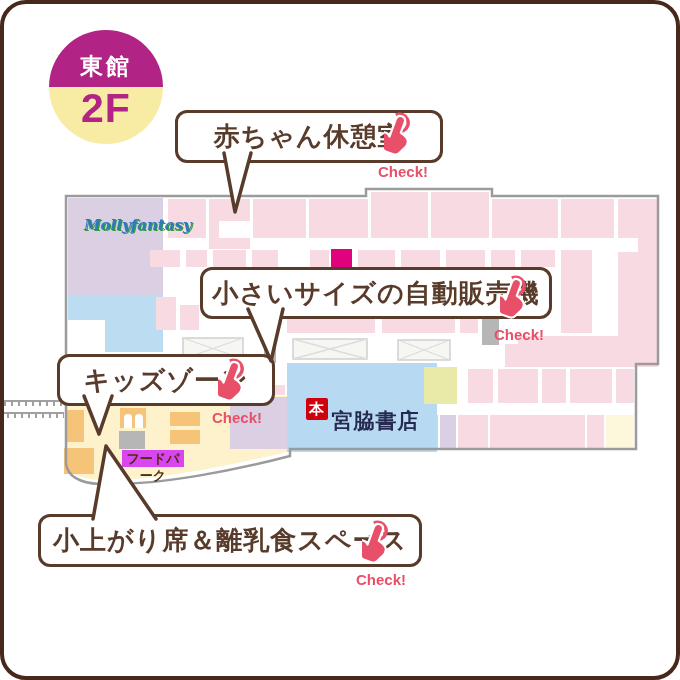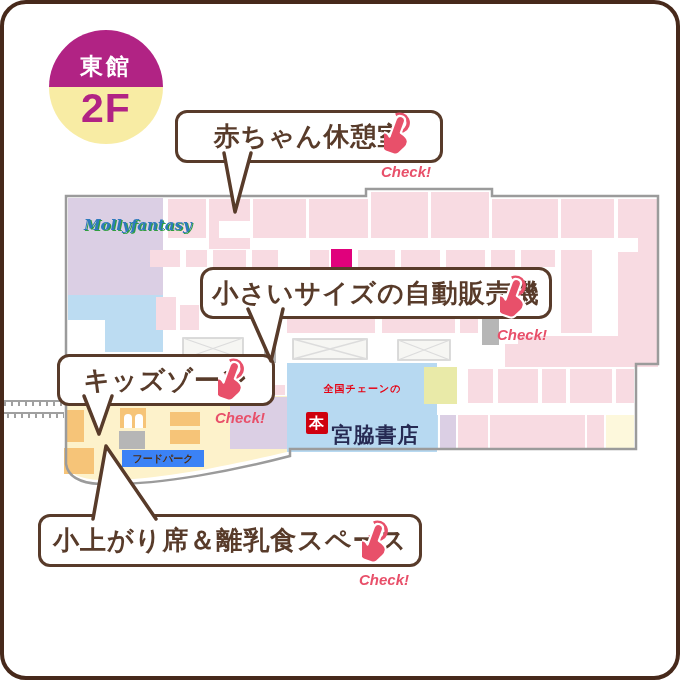--- a/index.html
+++ b/index.html
@@ -20,39 +20,39 @@
   
   .molly{position:absolute;left:84px;top:216px;width:90px;text-align:center;z-index:3;
          font-family:"DejaVu Serif", serif;font-style:italic;font-weight:bold;font-size:15px;
          color:#2e7abc;text-shadow:1.2px 1.2px 0 #2f9e3f;}
   .miyawaki{position:absolute;left:290px;top:382px;width:145px;text-align:center;z-index:3;}
   .miyawaki .tagline{color:#e60012;font-size:10px;font-weight:bold;letter-spacing:1px;}
   .miyawaki .row{display:flex;align-items:center;justify-content:center;gap:4px;margin-top:1px;}
   .miyawaki .mark{width:22px;height:22px;background:#cf000e;color:#fff;font-size:15px;font-weight:bold;
                   line-height:22px;text-align:center;border-radius:2px;}
   .miyawaki .name{color:#262a53;font-size:21px;font-weight:bold;letter-spacing:1px;margin-top:24px;}
-  .foodpark{position:absolute;left:122px;top:450px;width:82px;height:17px;background:#3b82f6;
-            color:#4f2d10;font-size:10px;font-weight:bold;line-height:17px;text-align:center;z-index:3;}
+  .foodpark{position:absolute;left:122px;top:450px;width:62px;height:17px;background:#d946ef;
+            color:#4f2d10;font-size:13px;font-weight:bold;line-height:17px;text-align:center;z-index:3;}
 
   
   .bridge{position:absolute;left:0;top:398px;width:66px;height:26px;z-index:2;}
   .bridge .track{position:absolute;height:7px;border-top:2.5px solid #a0a0a0;
                  background-image:repeating-linear-gradient(90deg,#a0a0a0 0 2px,transparent 2px 7px);
                  background-size:100% 4px;background-repeat:no-repeat;}
   .bridge .t1{left:4px;top:2px;width:60px;}
   .bridge .t2{left:0;top:14px;width:64px;}
 
   
   .callout{position:absolute;background:#fff;border:3.5px solid #583b2a;border-radius:12px;
            color:#583b2a;font-weight:bold;font-size:26px;letter-spacing:1px;
            display:flex;align-items:center;justify-content:center;z-index:20;}
   .tails{position:absolute;left:0;top:0;z-index:21;pointer-events:none;}
 
   
-  .check{position:absolute;width:56px;text-align:center;z-index:30;cursor:pointer;font-style:italic;}
+  .check{position:absolute;width:56px;text-align:left;z-index:30;cursor:pointer;}
   .check svg{display:block;margin:0 auto;}
   .check .lbl{font-size:15px;font-weight:bold;color:#e8506a;margin-top:1px;}
 </style>
 </head>
 <body>
 
 <div class="stage">
 
   <svg class="mapsvg" width="680" height="680" viewBox="0 0 680 680">
 
@@ -161,37 +161,36 @@
              C240,469 160,486 100,484 C80,483 68,477 66,464 Z" fill="none" stroke="#9b9b9b" stroke-width="2.5"></path>
   </svg>
 
   <div class="bridge">
     <div class="track t1"></div>
     <div class="track t2"></div>
   </div>
 
   <div class="molly">Mollyfantasy</div>
   <div class="miyawaki">
-    <div class="tagline">全国チェーンの</div>
     <div class="row">
       <span class="mark">本</span>
       <span class="name">宮脇書店</span>
     </div>
   </div>
   <div class="foodpark">フードパーク</div>
 
   <div class="badge">
     <div class="building">東館</div>
     <div class="floor">2F</div>
   </div>
 
   <div class="callout" style="left:175px;top:110px;width:262px;height:47px;">
     <span>赤ちゃん休憩室</span>
   </div>
-  <div class="callout" style="left:200px;top:267px;width:346px;height:46px;border-radius:13px;">
+  <div class="callout" style="left:200px;top:267px;width:346px;height:46px;">
     <span>小さいサイズの自動販売機</span>
   </div>
   <div class="callout" style="left:57px;top:354px;width:212px;height:46px;">
     <span>キッズゾーン</span>
   </div>
   <div class="callout" style="left:38px;top:514px;width:378px;height:47px;">
     <span>小上がり席＆離乳食スペース</span>
   </div>
 
   <svg class="tails" width="680" height="680" viewBox="0 0 680 680">

